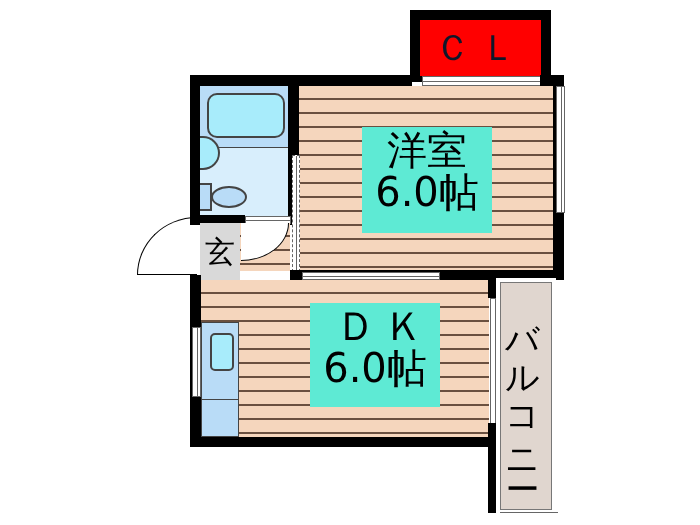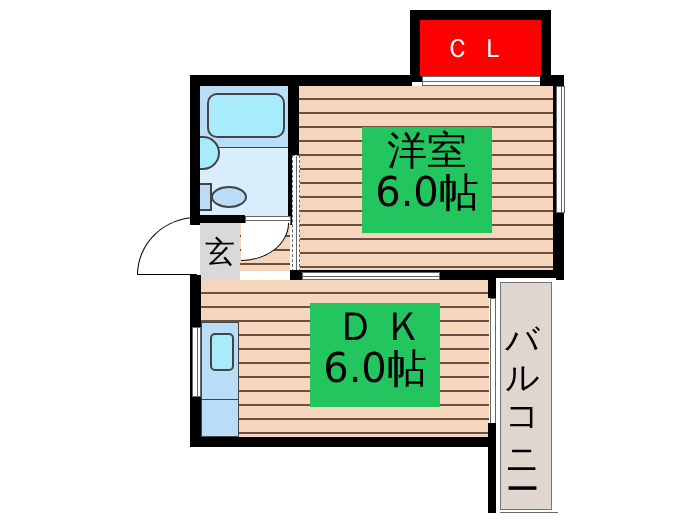--- a/index.html
+++ b/index.html
@@ -5,37 +5,37 @@
   html, body { margin: 0; padding: 0; background: #ffffff; }
   body { width: 700px; height: 525px; position: relative; overflow: hidden;
          font-family: "DejaVu Sans", sans-serif; }
   .abs { position: absolute; box-sizing: border-box; }
   .wall { position: absolute; background: #000; }
   .floor-wood {
     background-color: #f5d6bd;
     background-image: repeating-linear-gradient(to bottom,
       #f5d6bd 0px, #f5d6bd 12px, #6a5040 12px, #6a5040 14px);
   }
-  .label-box { position: absolute; background: #22c55e; color: #000;
+  .label-box { position: absolute; background: #5eead4; color: #000;
                text-align: center; line-height: 1.05; }
   .window { position: absolute; background: #fff; border: 1px solid #666; }
   .window.h::after { content: ""; position: absolute; left: 0; right: 0; top: 50%;
                      border-top: 1px solid #666; }
   .window.v::after { content: ""; position: absolute; top: 0; bottom: 0; left: 50%;
                      border-left: 1px solid #666; }
 </style>
 </head>
 <body>
 
 <div class="abs" style="left:0;top:0;width:700px;height:525px;">
 
   <div class="abs" style="left:410px;top:10px;width:141px;height:72px;background:#000;">
     <div class="abs" style="left:10px;top:10px;width:121px;height:56px;background:#ff0000;
                 display:flex;align-items:center;justify-content:center;">
-      <span style="font-size:26px;letter-spacing:10px;color:#ffffff;font-family:Liberation Serif, serif;">ＣＬ</span>
+      <span style="font-size:36px;letter-spacing:10px;color:#0f172a;font-family:Liberation Serif, serif;">ＣＬ</span>
     </div>
   </div>
 
   <div class="window h" style="left:422px;top:76px;width:118px;height:8px;"></div>
 
   <div class="wall" style="left:190px;top:75px;width:222px;height:11px;"></div>
   <div class="wall" style="left:540px;top:75px;width:23px;height:11px;"></div>
   <div class="wall" style="left:190px;top:75px;width:10px;height:150px;"></div>
   <div class="wall" style="left:553px;top:75px;width:11px;height:205px;"></div>
 

